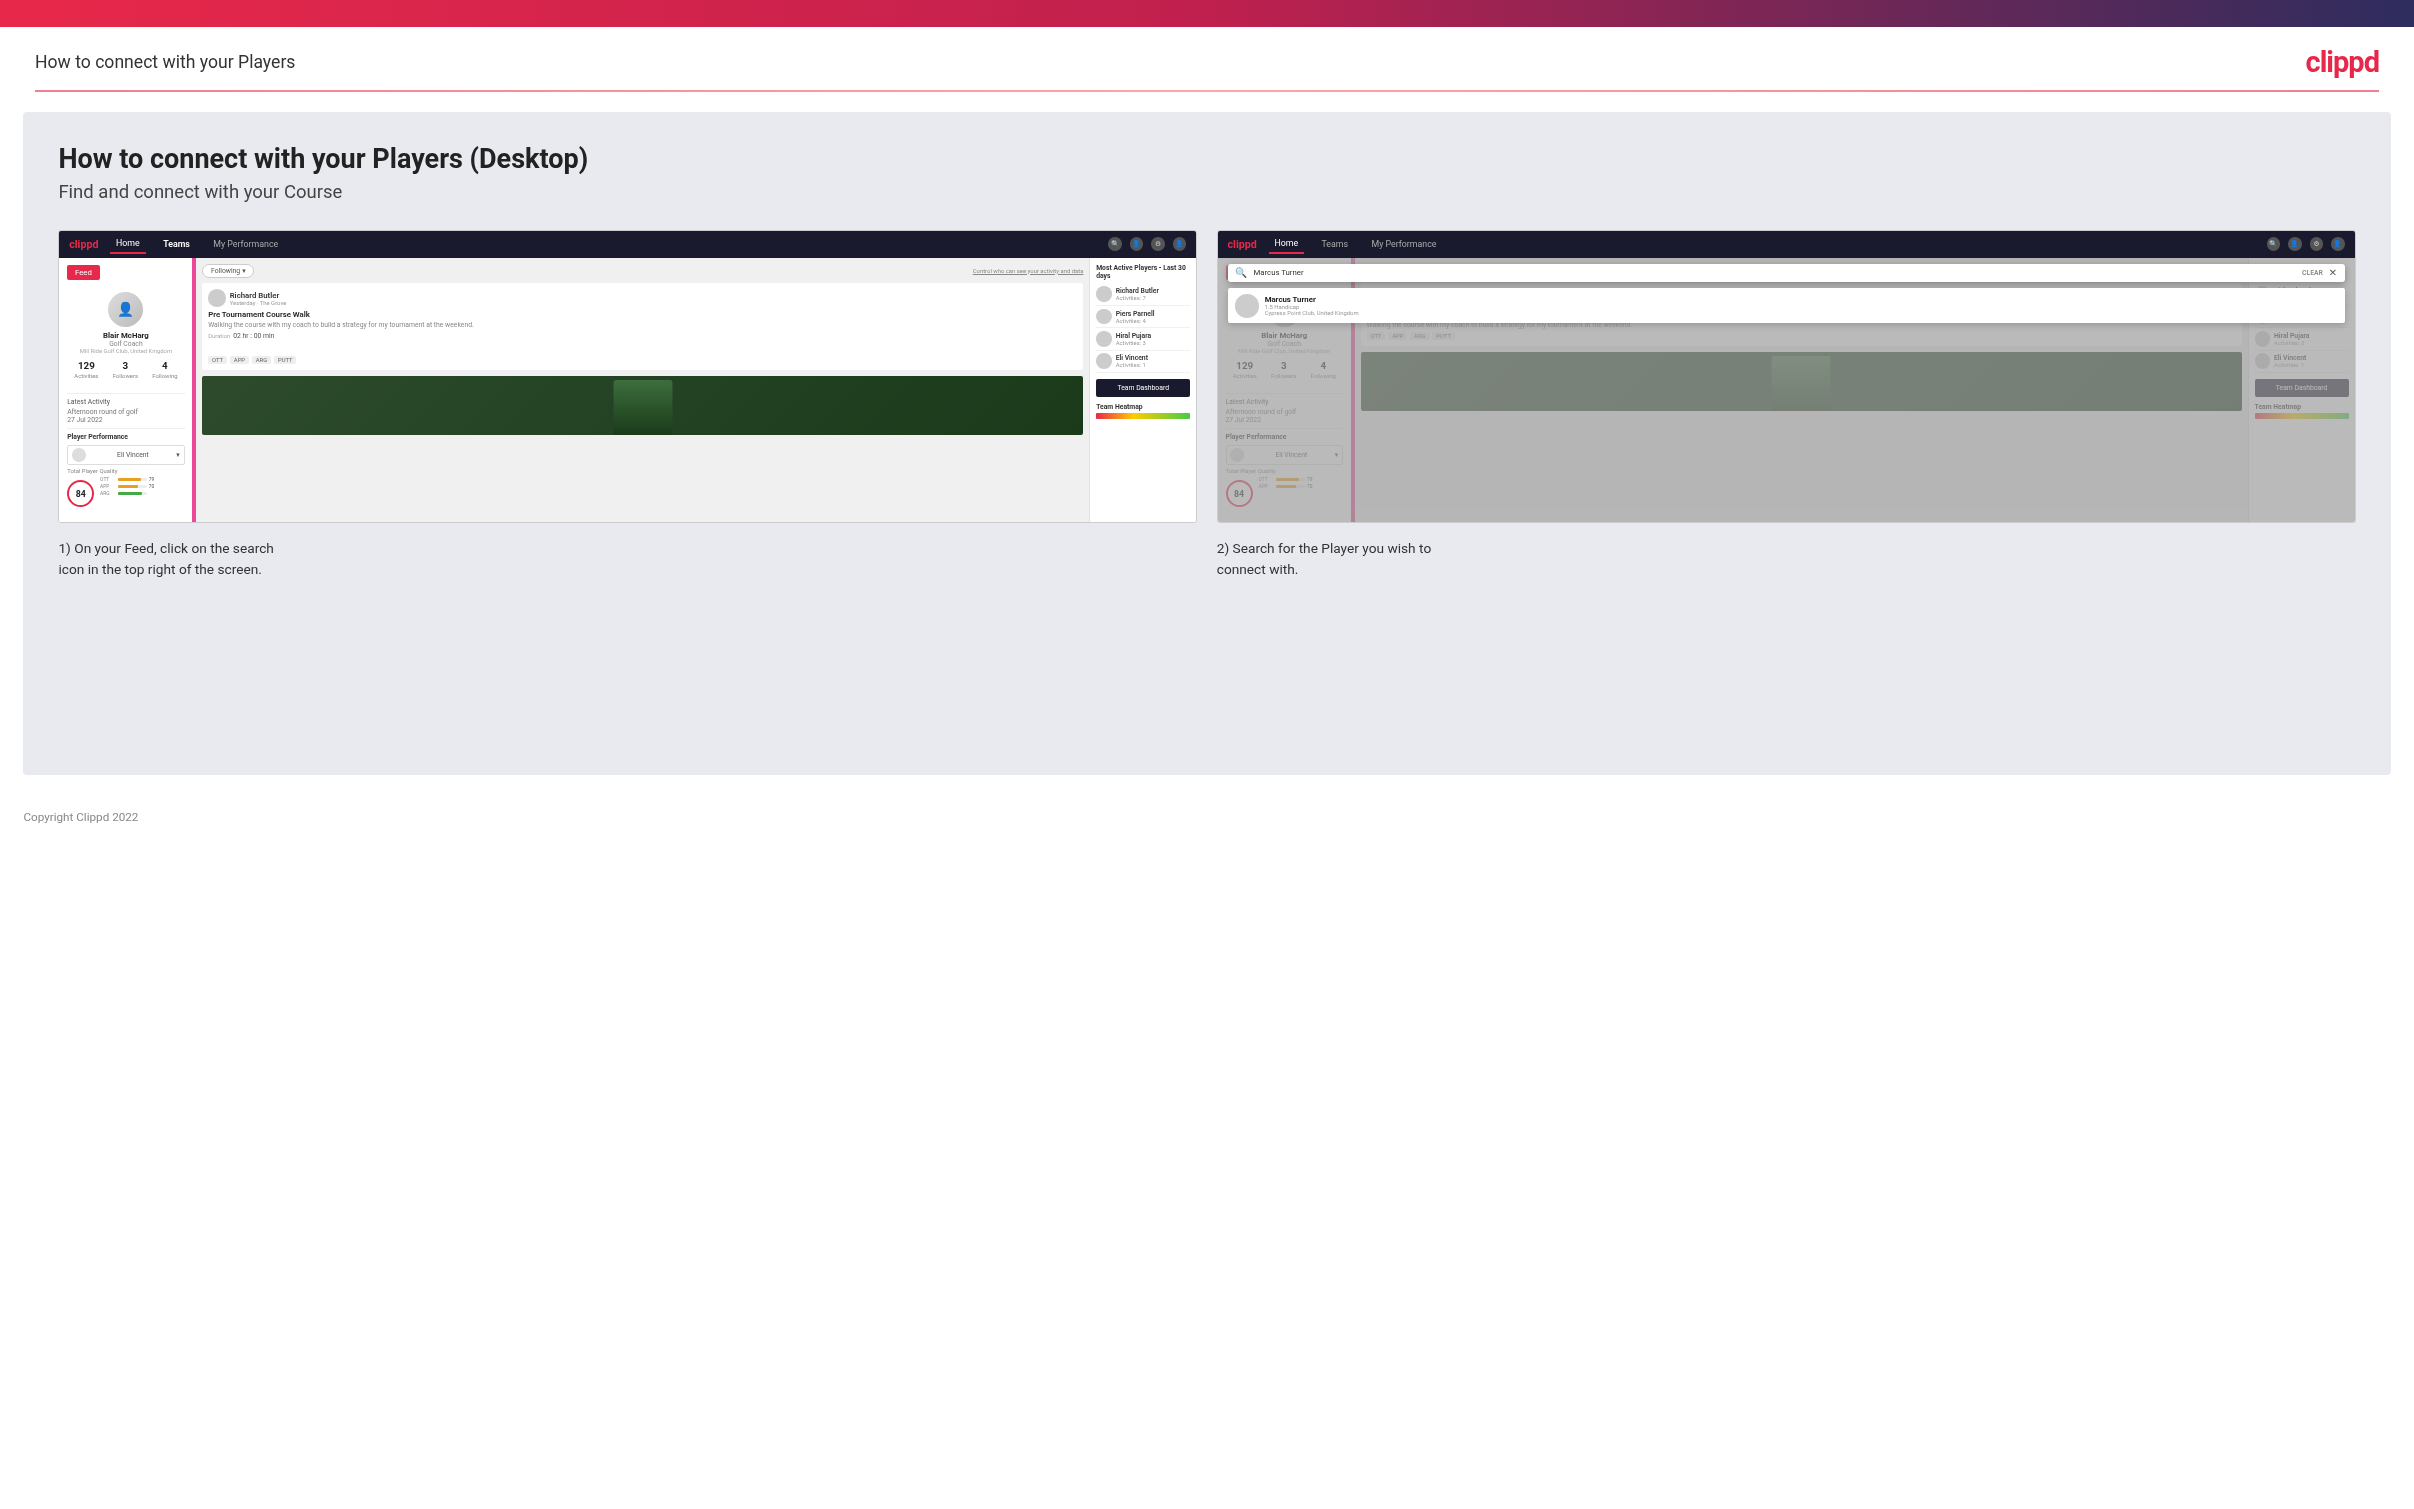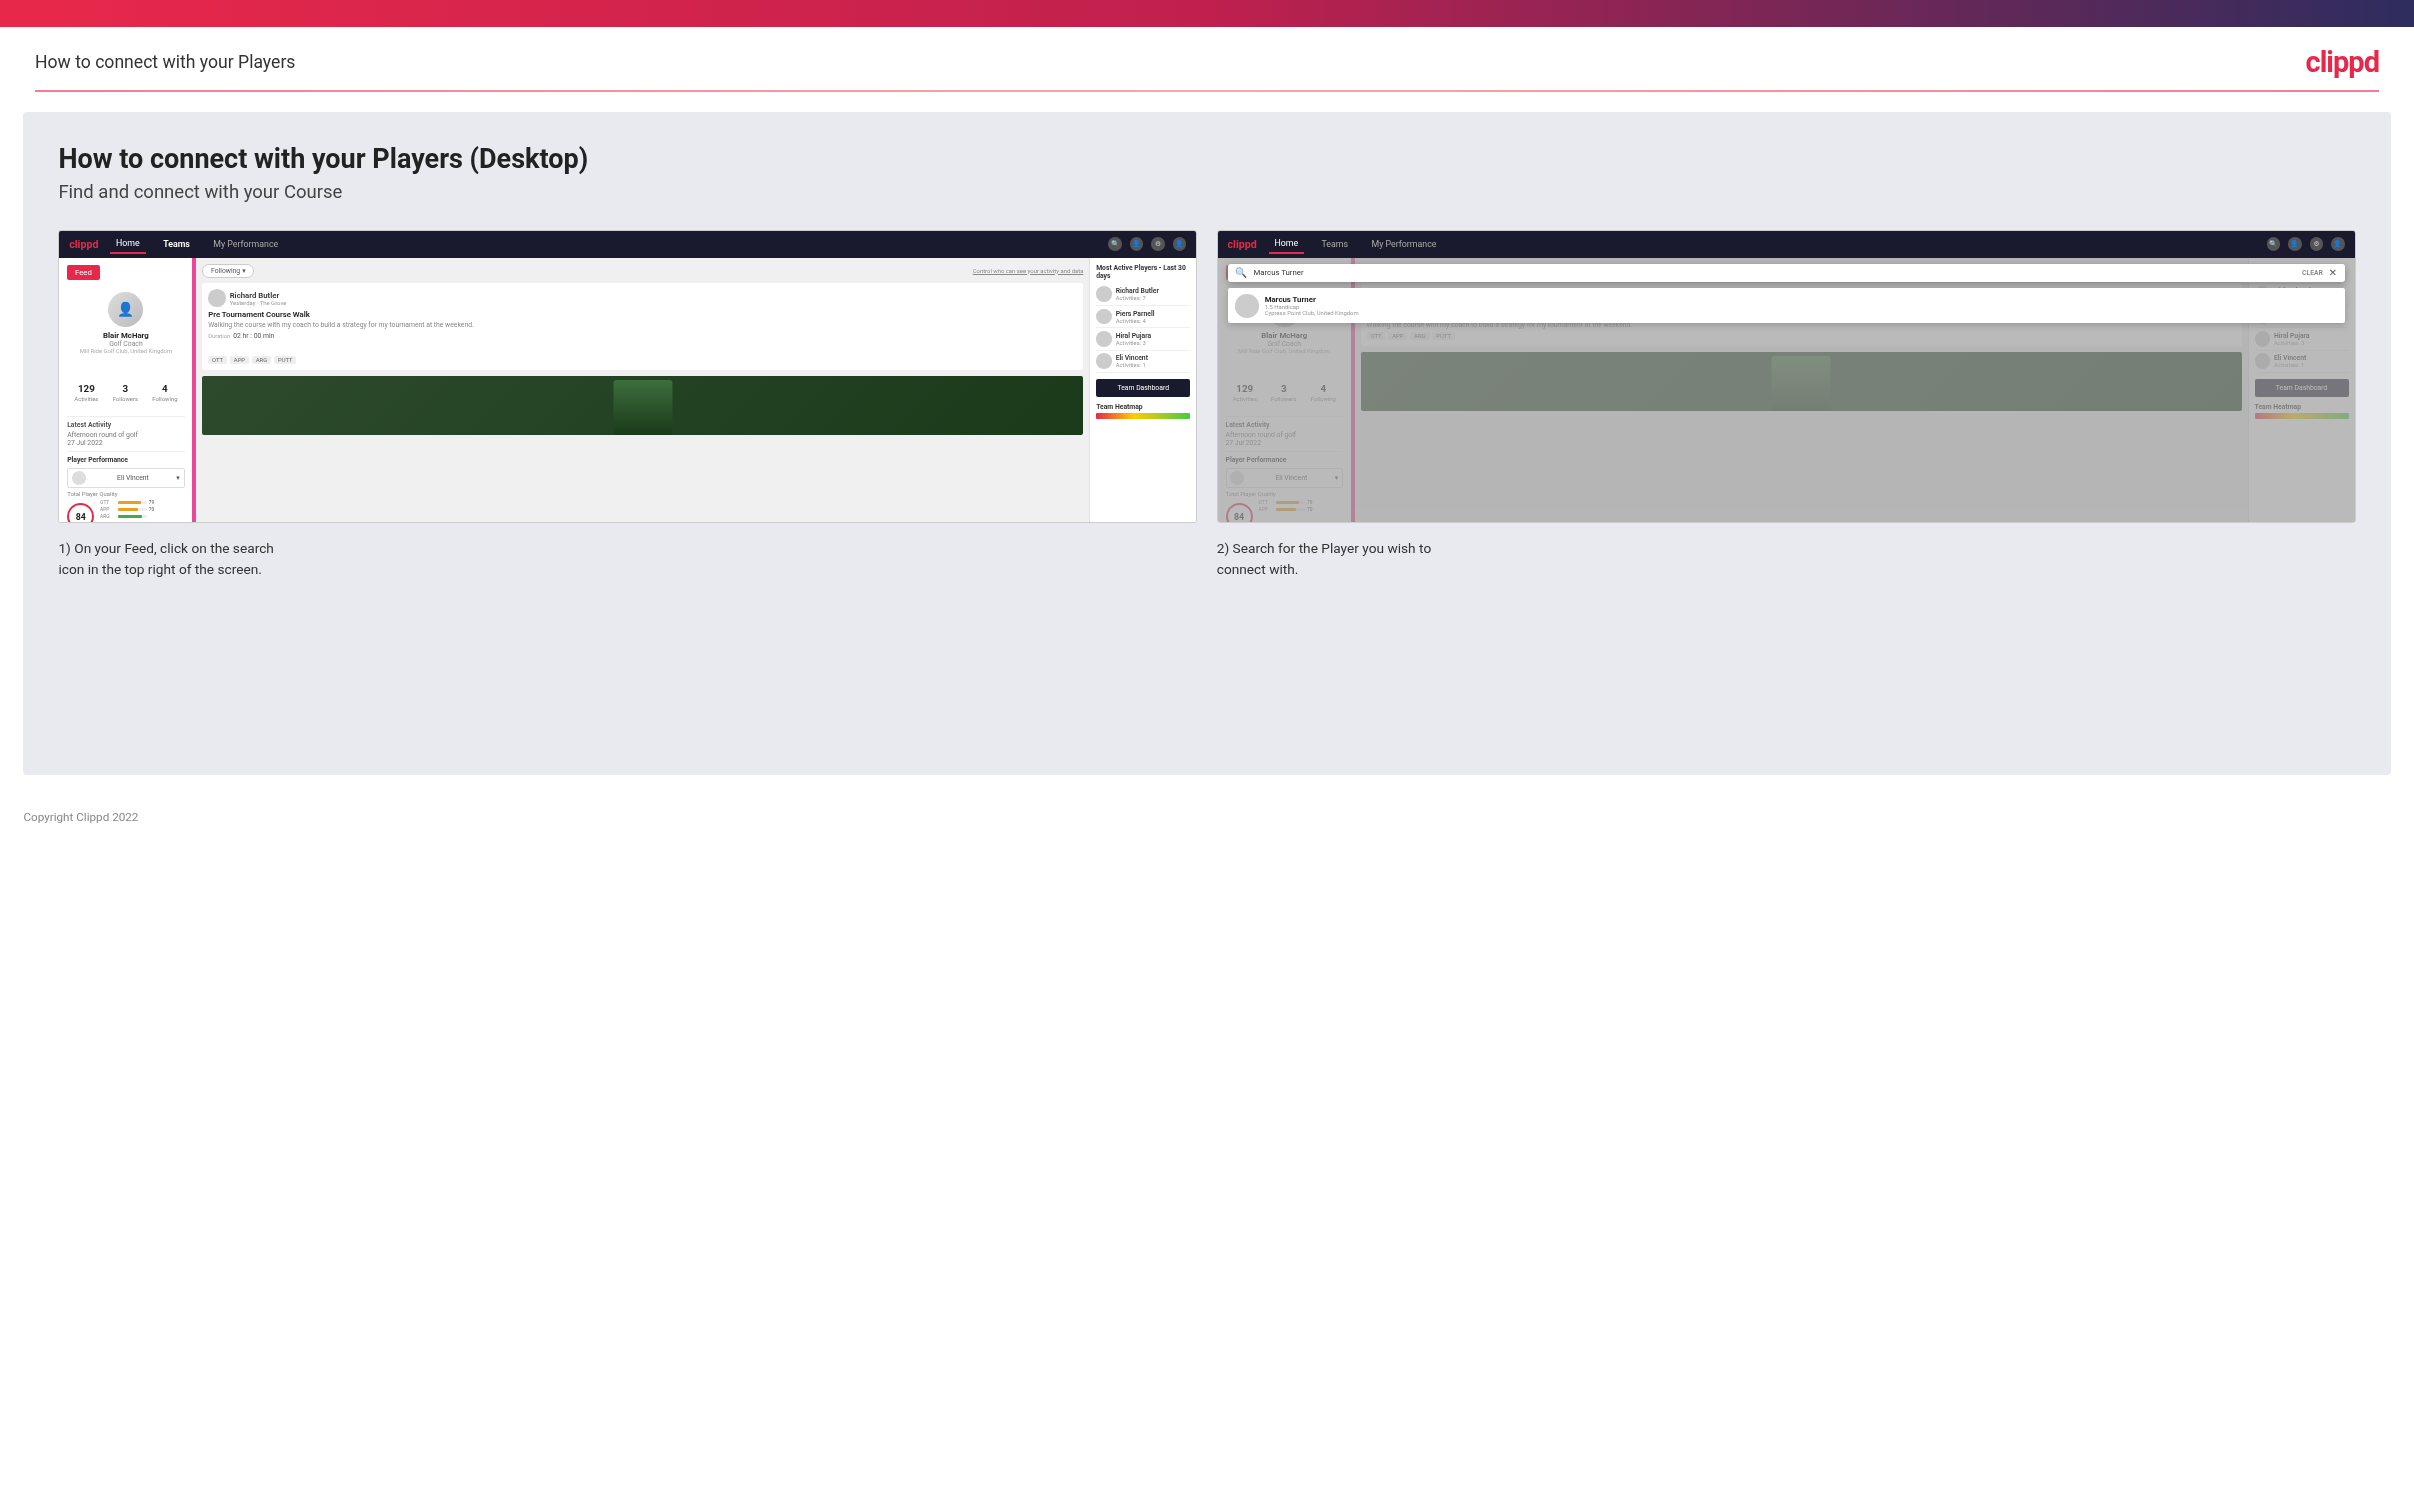--- a/index.html
+++ b/index.html
@@ -185,38 +185,37 @@
       margin: 5.9px 0;
     }
     .stat-item {
       text-align: center;
     }
     .stat-num {
       font-size: 9.8px;
       font-weight: 700;
       color: #222;
       display: block;
-      margin-top: 23px;
     }
     .stat-lbl {
       font-size: 5.9px;
       color: #888;
     }
     .divider-line {
       height: 1px;
       background: #eee;
       margin: 3.9px 0;
     }
     .latest-activity {
       font-size: 6.8px;
       color: #555;
     }
     .activity-title {
       font-size: 6.8px;
-      font-weight: 700;
+      font-weight: 400;
       margin-bottom: 2px;
     }
     .activity-name {
       font-size: 6.8px;
       color: #777;
     }
 
     
     .player-perf-section {
       margin-top: 1px;

